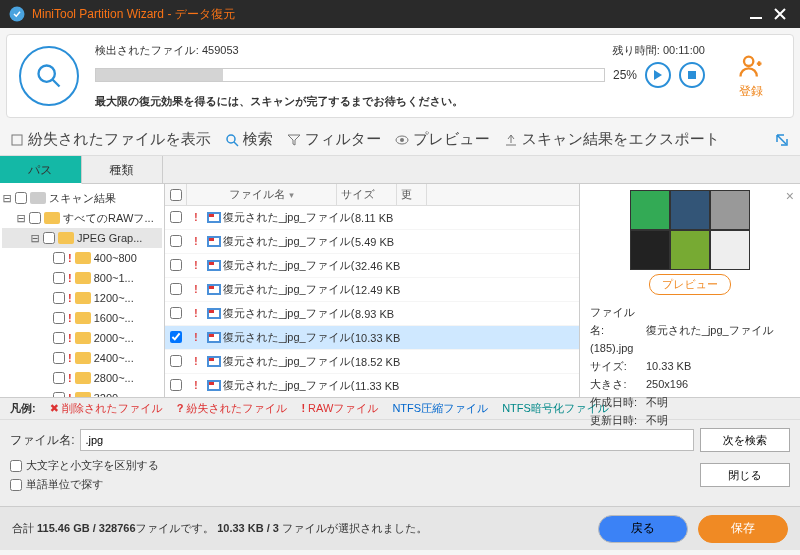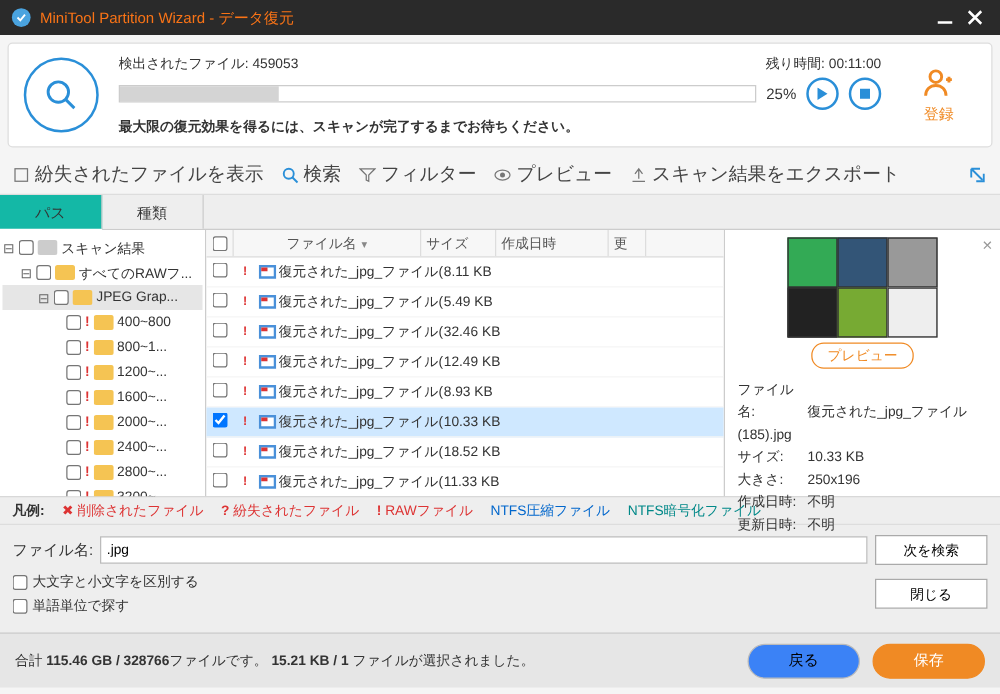--- a/index.html
+++ b/index.html
@@ -279,21 +279,20 @@
       </div>
   </div>
 
   <div class="filelist">
     <div class="hdr">
       <div class="hcb">
           <input type="checkbox" style="">
         </div>
       <div class="hname arrow-down">ファイル名</div>
       <div class="hsize">サイズ</div>
-      <div class="hdate">作成日時</div>
       <div class="hupd">更</div>
     </div>
     <div id="file-rows">
         <div class="row">
           <div class="c-cb"><input type="checkbox" style=""></div>
           <div class="c-ic">
             <span style="color:#d33;font-weight:bold;font-size:10px">!</span>
           </div>
           <div class="c-ic">
             <svg width="14" height="14">
@@ -460,17 +459,17 @@
           <span>単語単位で探す</span>
         </label>
     </div>
     <button class="sbtn">閉じる</button>
   </div>
 </div>
 
 <div class="footer">
   <div class="status">
     <span>合計 </span><b>115.46 GB / 328766</b><span>ファイルです。</span>
-    <b>15.21 KB / 1</b> <span>ファイルが選択されました。</span>
+    <b>10.33 KB / 3</b> <span>ファイルが選択されました。</span>
   </div>
   <button class="fbtn">戻る</button>
   <button class="fbtn primary">保存</button>
 </div>
 
 </body></html>

